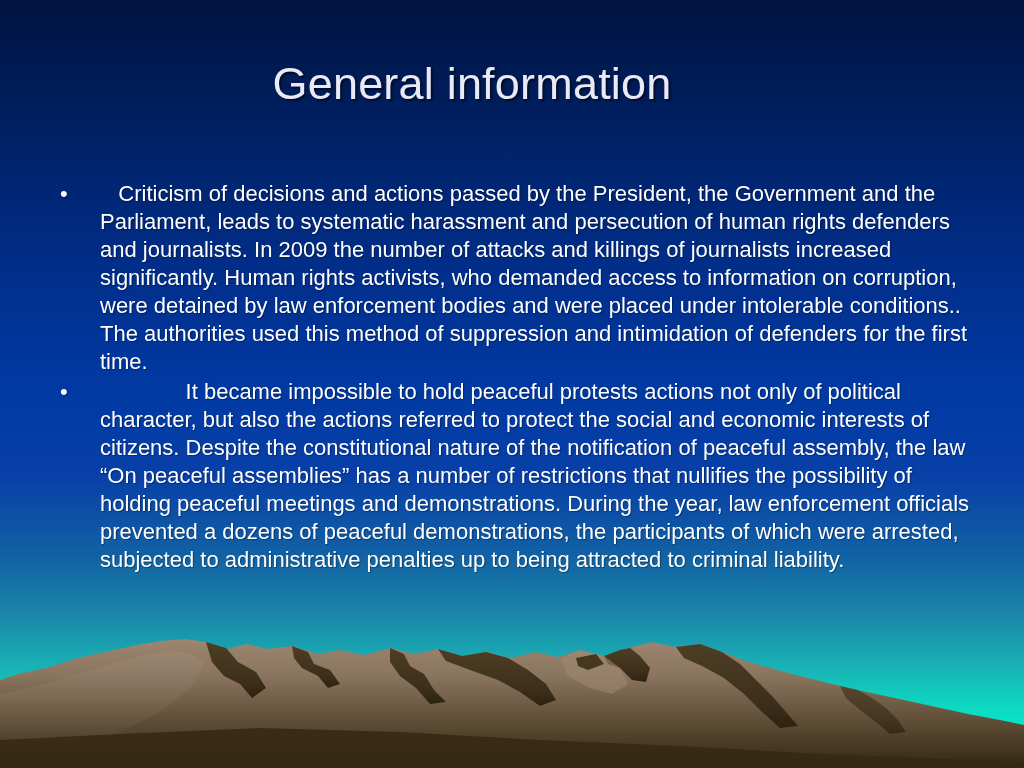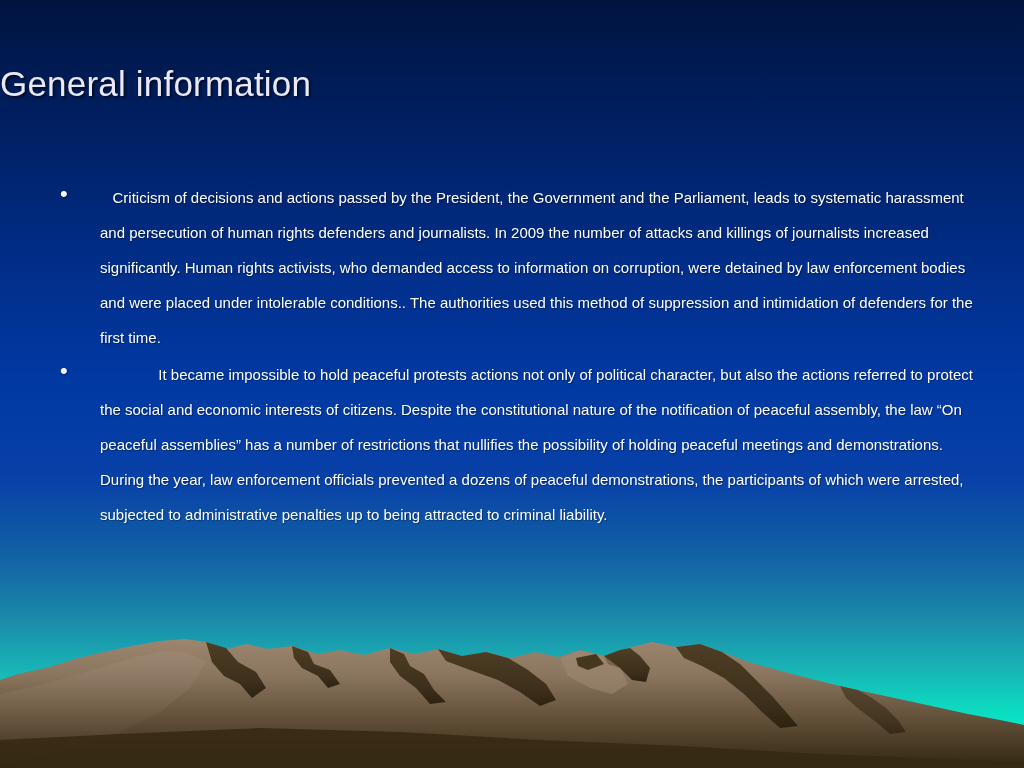--- a/index.html
+++ b/index.html
@@ -38,21 +38,22 @@
     height: 140px;
     pointer-events: none;
   }
 
   
   #title {
     position: absolute;
     left: 0;
     top: 62px;
     width: 944px;
-    font-size: 35px;
+    text-align: center;
+    font-size: 45px;
     line-height: 44px;
     color: #e9e9f7;
     letter-spacing: 0.2px;
     text-shadow: 2px 2px 2px rgba(0,0,0,0.55);
     white-space: nowrap;
   }
 
   
   #body {
     position: absolute;
@@ -72,22 +73,22 @@
     font-size: 22px;
     line-height: 28px;
     text-align: left;
     padding-left: 10px;
     box-sizing: border-box;
     text-shadow: 1px 1px 1px rgba(0,0,0,0.35);
   }
   .bullet-text {
     flex: 1 1 auto;
     color: #ffffff;
-    font-size: 15px;
-    line-height: 35px;
+    font-size: 22px;
+    line-height: 28px;
     text-shadow: 1px 1px 1px rgba(0,0,0,0.35);
     white-space: pre-wrap;
   }
   .lead-indent {
     display: inline-block;
   }
 </style>
 </head>
 <body>
 

